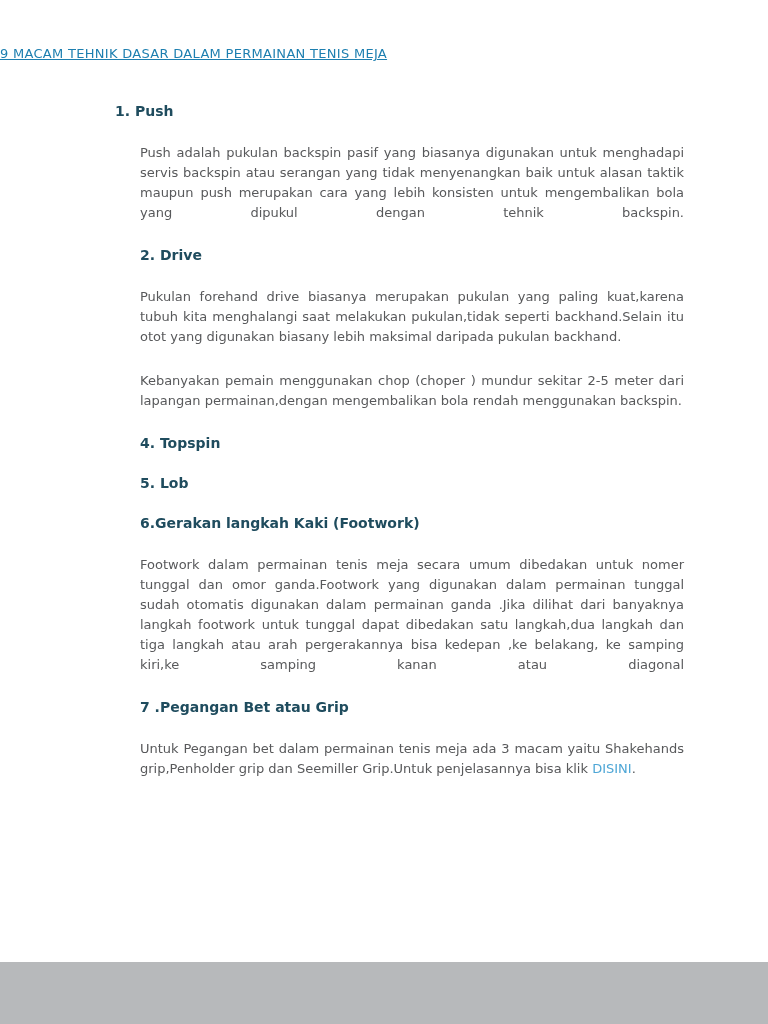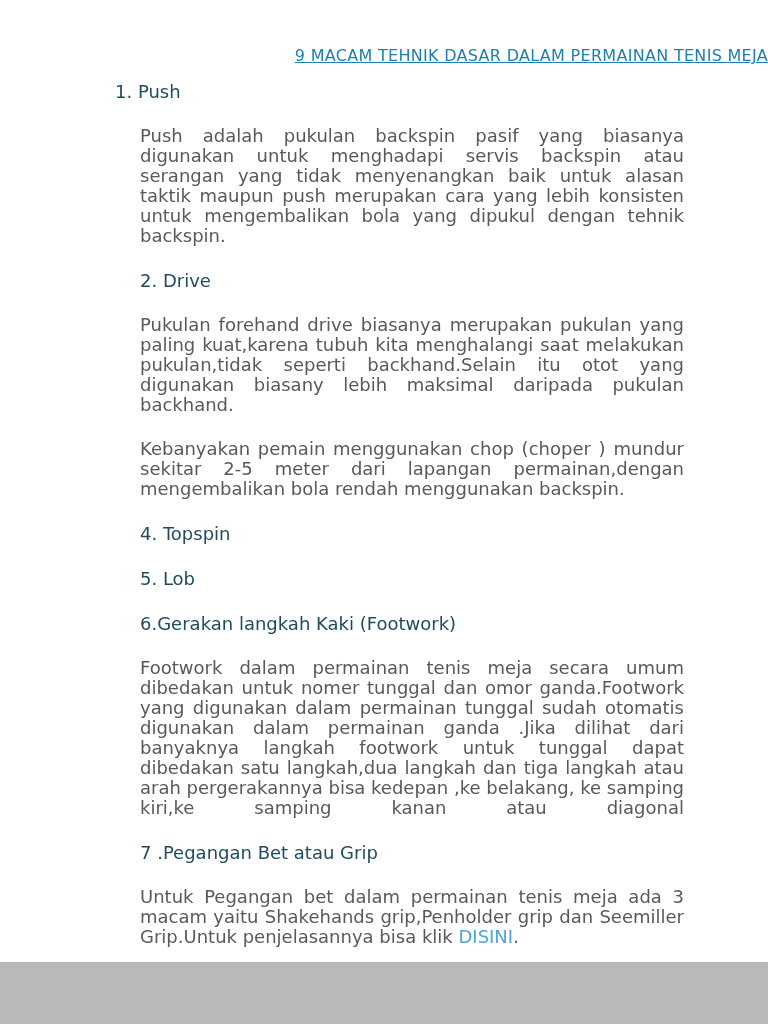--- a/index.html
+++ b/index.html
@@ -17,39 +17,39 @@
     padding: 46px 84px 0 140px;
   }
   .footer-strip {
     position: absolute;
     left: 0; right: 0; bottom: 0;
     height: 62px;
     background: var(--strip, #b7b9bb);
     z-index: 5;
   }
   .doc-title {
-    font-size: 16px;
+    font-size: 13px;
     font-weight: normal;
     color: var(--title, #1d7fb0);
     text-decoration: underline;
-    text-align: right;
+    text-align: left;
     letter-spacing: 0.3px;
-    margin: 0 -84px 16px -140px;
+    margin: 0 -84px 42px -140px;
   }
   .sec-heading {
-    font-size: 18px;
-    font-weight: normal;
+    font-size: 14px;
+    font-weight: bold;
     color: var(--heading, #1f4c5e);
     margin-top: 24px;
     margin-bottom: 5px;
   }
   .sec-heading.first { margin-top: 0; }
   .sec-heading.outdent { margin-left: -25px; }
   .sec-body {
-    font-size: 18px;
+    font-size: 13px;
     line-height: 20px;
     color: var(--body, #58595b);
     text-align: justify;
     margin-top: 24px;
   }
   .sec-body.justify-last { text-align-last: justify; }
   .doc-link {
     color: var(--link, #4da6d6);
     text-decoration: none;
     cursor: pointer;

